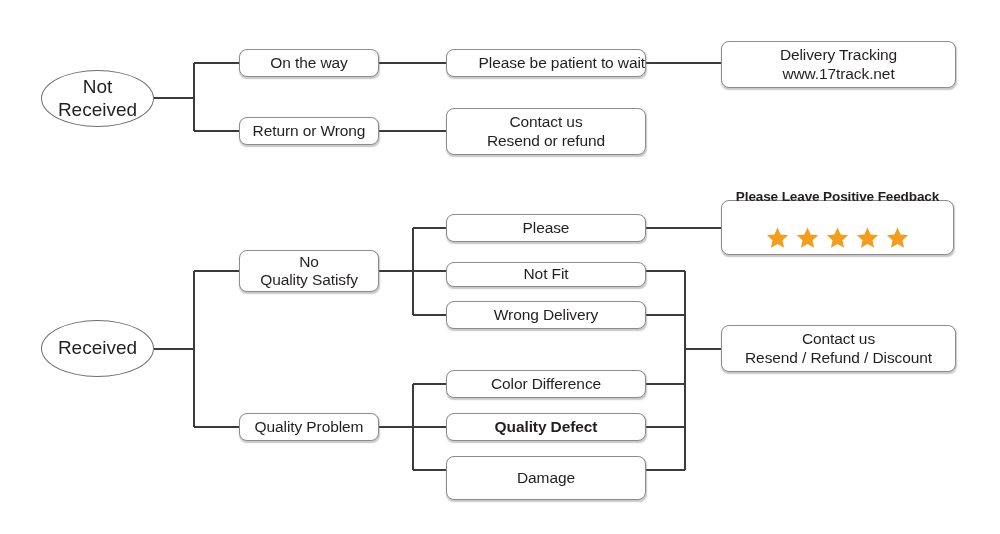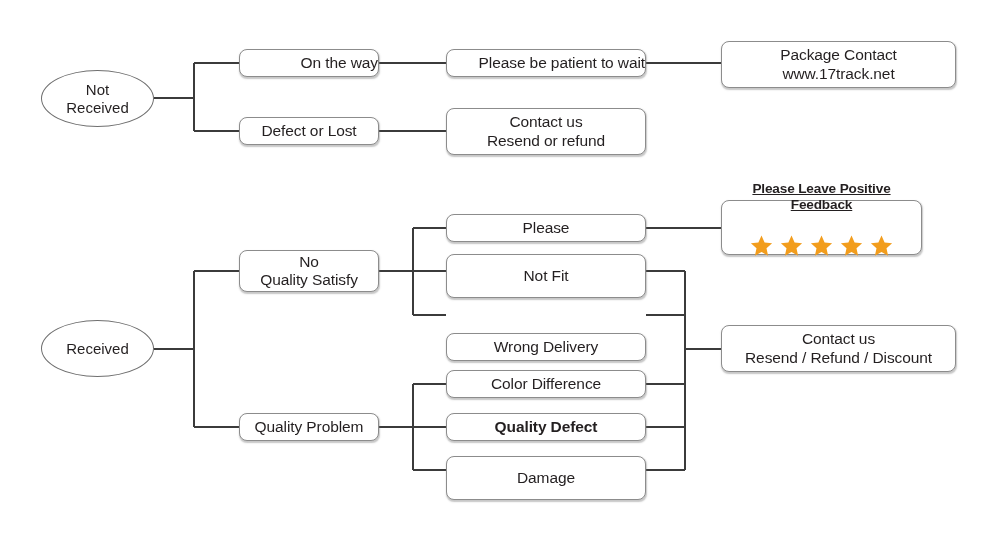--- a/index.html
+++ b/index.html
@@ -41,21 +41,21 @@
   .box {
     border: 1.4px solid #8c8c8c;
     border-radius: 8px;
     box-shadow: 0.8px 1.2px 1.4px rgba(120,120,120,0.42);
     font-size: 15.5px;
     letter-spacing: -0.1px;
   }
   .ellipse {
     border: 1.3px solid #6f6f6f;
     border-radius: 50%;
-    font-size: 15px;
+    font-size: 19px;
   }
   .feedback {
     flex-direction: column;
     justify-content: center;
     padding-top: 2px;
   }
   .feedback-title {
     font-size: 13.6px;
     font-weight: bold;
     color: #231f20;
@@ -120,80 +120,80 @@
       <path d="M685 271 V470"></path>
       <path d="M685 349 H721"></path>
     </g>
   </svg>
 
   <div class="node ellipse" style="left:41px; top:70px; width:113px; height:57px;">
     <span>Not
 Received</span>
   </div>
 
-  <div class="node box" style="left:239px; top:49px; width:140px; height:28px;justify-content:flex-end;">
+  <div class="node box" style="left:239px; top:49px; width:140px; height:28px;">
     <span>On the way</span>
   </div>
 
   <div class="node box" style="left:239px; top:117px; width:140px; height:28px;">
-    <span>Defect or Lost</span>
+    <span>Return or Wrong</span>
   </div>
 
   <div class="node box" style="left:446px; top:49px; width:200px; height:28px;justify-content:flex-end;">
     <span>Please be patient to wait</span>
   </div>
 
   <div class="node box" style="left:446px; top:108px; width:200px; height:47px;">
     <span>Contact us
 Resend or refund</span>
   </div>
 
   <div class="node box" style="left:721px; top:41px; width:235px; height:47px;">
-    <span>Package Contact
+    <span>Delivery Tracking
 www.17track.net</span>
   </div>
 
   <div class="node ellipse" style="left:41px; top:320px; width:113px; height:57px;">
     <span>Received</span>
   </div>
 
   <div class="node box" style="left:239px; top:250px; width:140px; height:42px;">
     <span>No
 Quality Satisfy</span>
   </div>
 
   <div class="node box" style="left:239px; top:413px; width:140px; height:28px;">
     <span>Quality Problem</span>
   </div>
 
   <div class="node box" style="left:446px; top:214px; width:200px; height:28px;">
     <span>Please</span>
   </div>
 
-  <div class="node box" style="left:446px; top:254px; width:200px; height:44px;">
+  <div class="node box" style="left:446px; top:262px; width:200px; height:25px;">
     <span>Not Fit</span>
   </div>
 
-  <div class="node box" style="left:446px; top:301px; width:200px; height:28px;margin-top:32px;">
+  <div class="node box" style="left:446px; top:301px; width:200px; height:28px;">
     <span>Wrong Delivery</span>
   </div>
 
   <div class="node box" style="left:446px; top:370px; width:200px; height:28px;">
     <span>Color Difference</span>
   </div>
 
   <div class="node box" style="left:446px; top:413px; width:200px; height:28px;font-weight:bold;">
     <span>Quality Defect</span>
   </div>
 
   <div class="node box" style="left:446px; top:456px; width:200px; height:44px;">
     <span>Damage</span>
   </div>
 
-  <div class="node box feedback" style="left:721px; top:200px; width:201px; height:55px;text-decoration:underline;">
+  <div class="node box feedback" style="left:721px; top:200px; width:233px; height:55px;">
     <span class="feedback-title">Please Leave Positive Feedback</span>
     <span class="stars">
       <span>
         <svg width="25" height="24" viewBox="0 0 24 24">
             <path fill="#F29D1D" d="M12 1.6l3.1 6.9 7.5.8-5.6 5 1.6 7.4-6.6-3.8-6.6 3.8 1.6-7.4-5.6-5 7.5-.8z"></path>
           </svg>
       </span>
       <span>
         <svg width="25" height="24" viewBox="0 0 24 24">
             <path fill="#F29D1D" d="M12 1.6l3.1 6.9 7.5.8-5.6 5 1.6 7.4-6.6-3.8-6.6 3.8 1.6-7.4-5.6-5 7.5-.8z"></path>

